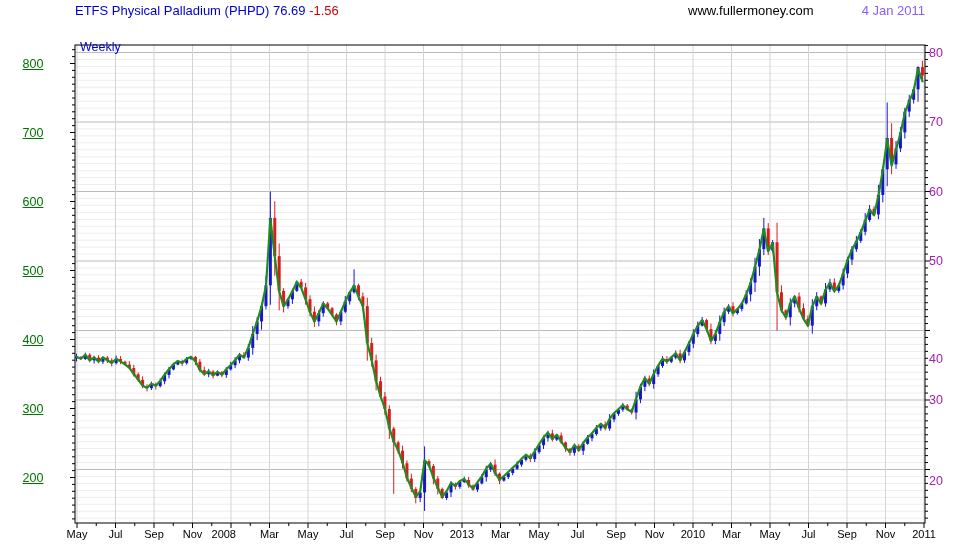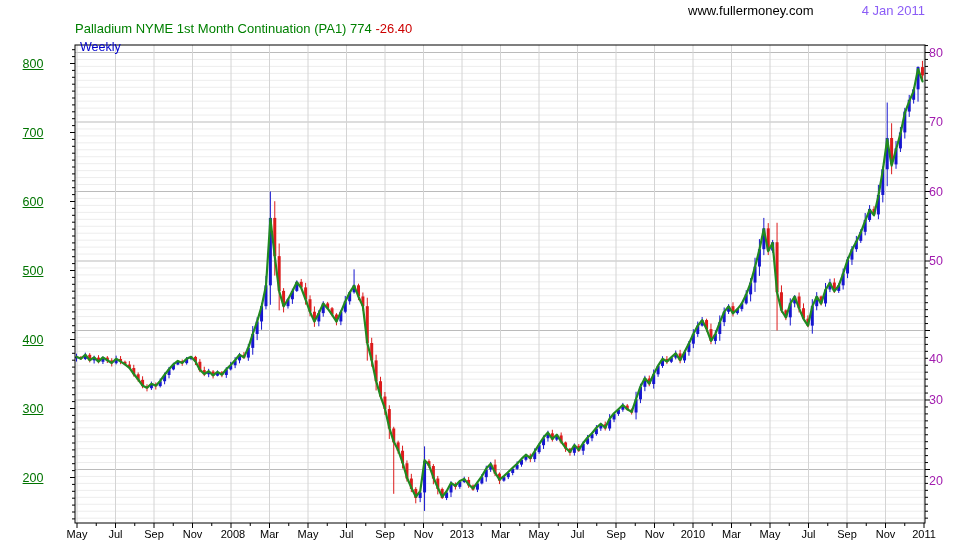--- a/index.html
+++ b/index.html
@@ -16,22 +16,22 @@
   .axlab{position:absolute;font-size:12.5px;line-height:14px;}
   .axlab.left{width:42px;text-align:center;color:#007400;left:12px;text-decoration:underline;}
   .axlab.right{left:929px;color:#a21caf;}
   .axlab.bottom{width:44px;text-align:center;top:527px;color:#000;font-size:11px;}
 </style>
 </head>
 <body>
 
 <div id="app">
 
+  <div class="title-line" id="title1"><span><span>ETFS Physical Palladium (PHPD)</span> <span>76.69</span></span> <span class="chg">-1.56</span></div>
 
-  <div class="title-line" id="title2"><span><span>Palladium NYME 1st Month Continuation (PA1)</span> <span>774</span></span> <span class="chg">-26.40</span></div>
 
   <div id="site">www.fullermoney.com</div>
   <div id="date">4 Jan 2011</div>
 
   <svg id="chart-svg" width="980" height="560">
       <g>
         <line x1="75" y1="52.5" x2="925" y2="52.5" stroke="#bbbbbb" stroke-width="1"></line>
         <line x1="75" y1="59.45" x2="925" y2="59.45" stroke="#ededed" stroke-width="1"></line>
         <line x1="75" y1="66.4" x2="925" y2="66.4" stroke="#ededed" stroke-width="1"></line>
         <line x1="75" y1="73.35" x2="925" y2="73.35" stroke="#ededed" stroke-width="1"></line>
@@ -720,21 +720,21 @@
       <div class="axlab right" style="top: 254px;">50</div>
       <div class="axlab right" style="top: 323.5px; margin-top: 28px;">40</div>
       <div class="axlab right" style="top: 393px;">30</div>
       <div class="axlab right" style="top: 474px;">20</div>
     </div>
   <div id="bottom-axis-labels">
       <div class="axlab bottom" style="left: 55px;">May</div>
       <div class="axlab bottom" style="left: 93.5px;">Jul</div>
       <div class="axlab bottom" style="left: 132px;">Sep</div>
       <div class="axlab bottom" style="left: 170.5px;">Nov</div>
-      <div class="axlab bottom" style="left: 211px;">2008</div>
+      <div class="axlab bottom" style="left: 192px; text-align: right;">2008</div>
       <div class="axlab bottom" style="left: 247.5px;">Mar</div>
       <div class="axlab bottom" style="left: 286px;">May</div>
       <div class="axlab bottom" style="left: 324.5px;">Jul</div>
       <div class="axlab bottom" style="left: 363px;">Sep</div>
       <div class="axlab bottom" style="left: 401.5px;">Nov</div>
       <div class="axlab bottom" style="left: 440px;">2013</div>
       <div class="axlab bottom" style="left: 478.5px;">Mar</div>
       <div class="axlab bottom" style="left: 517px;">May</div>
       <div class="axlab bottom" style="left: 555.5px;">Jul</div>
       <div class="axlab bottom" style="left: 594px;">Sep</div>

